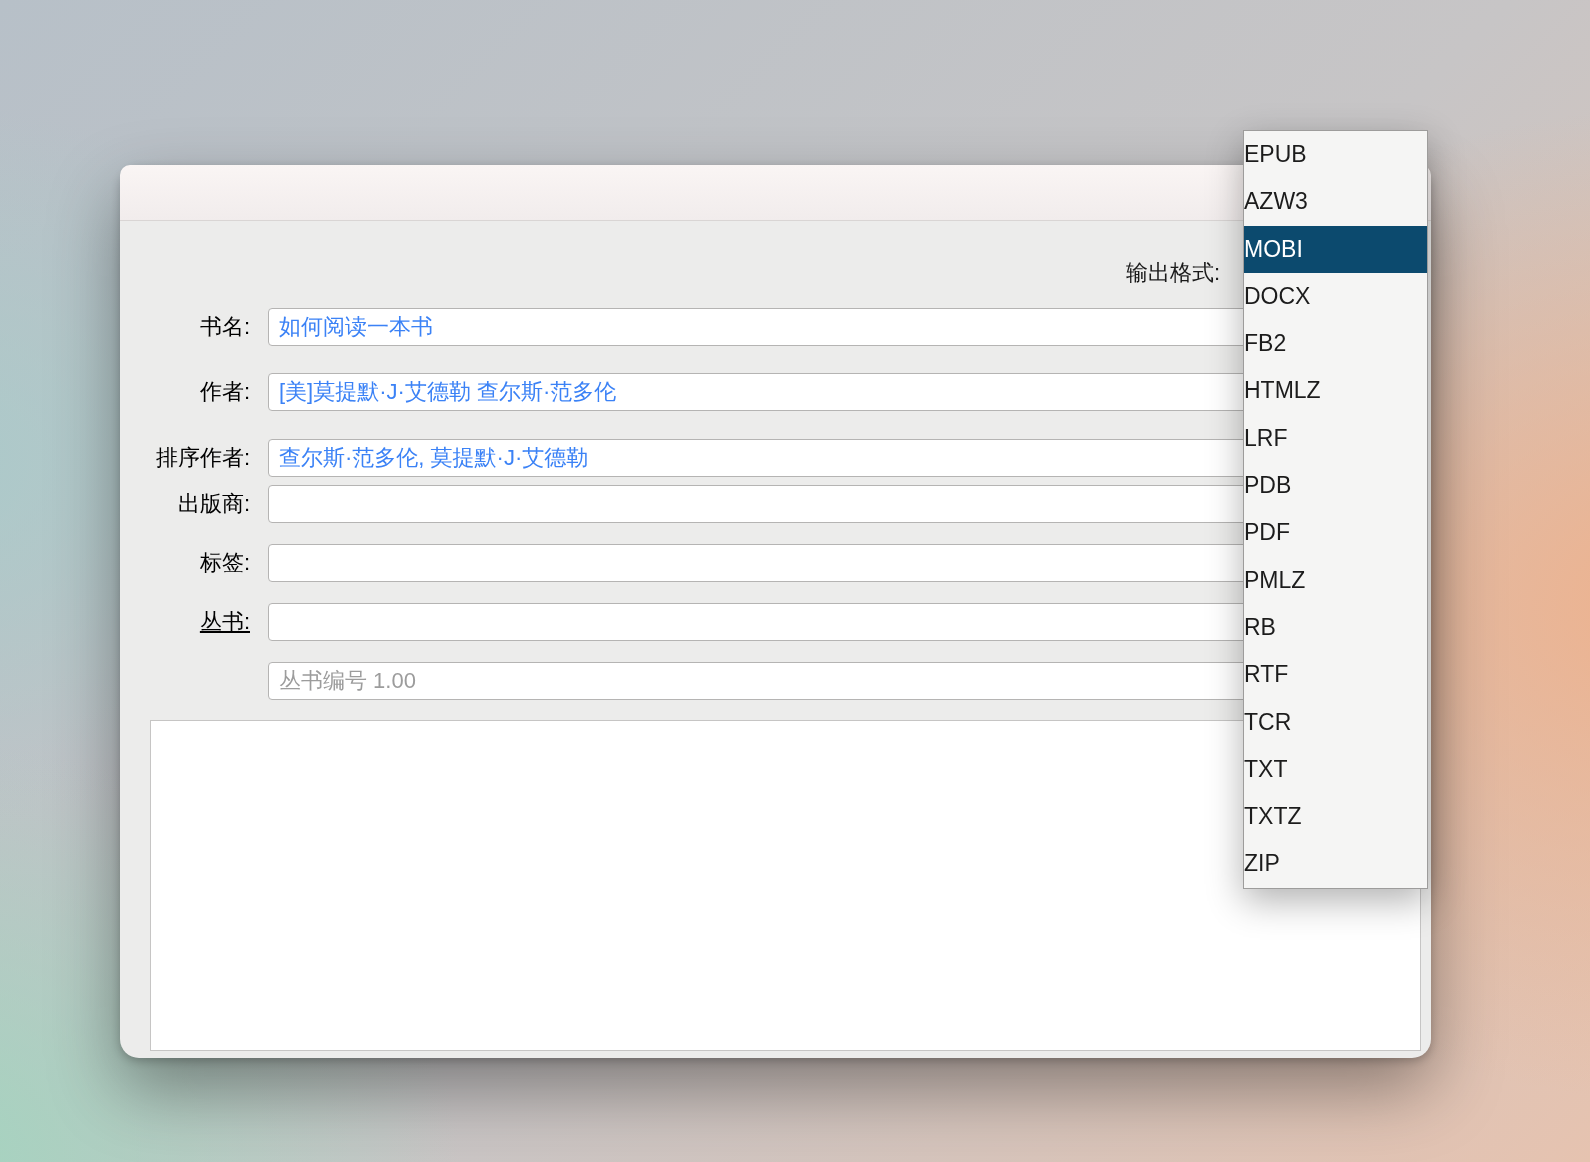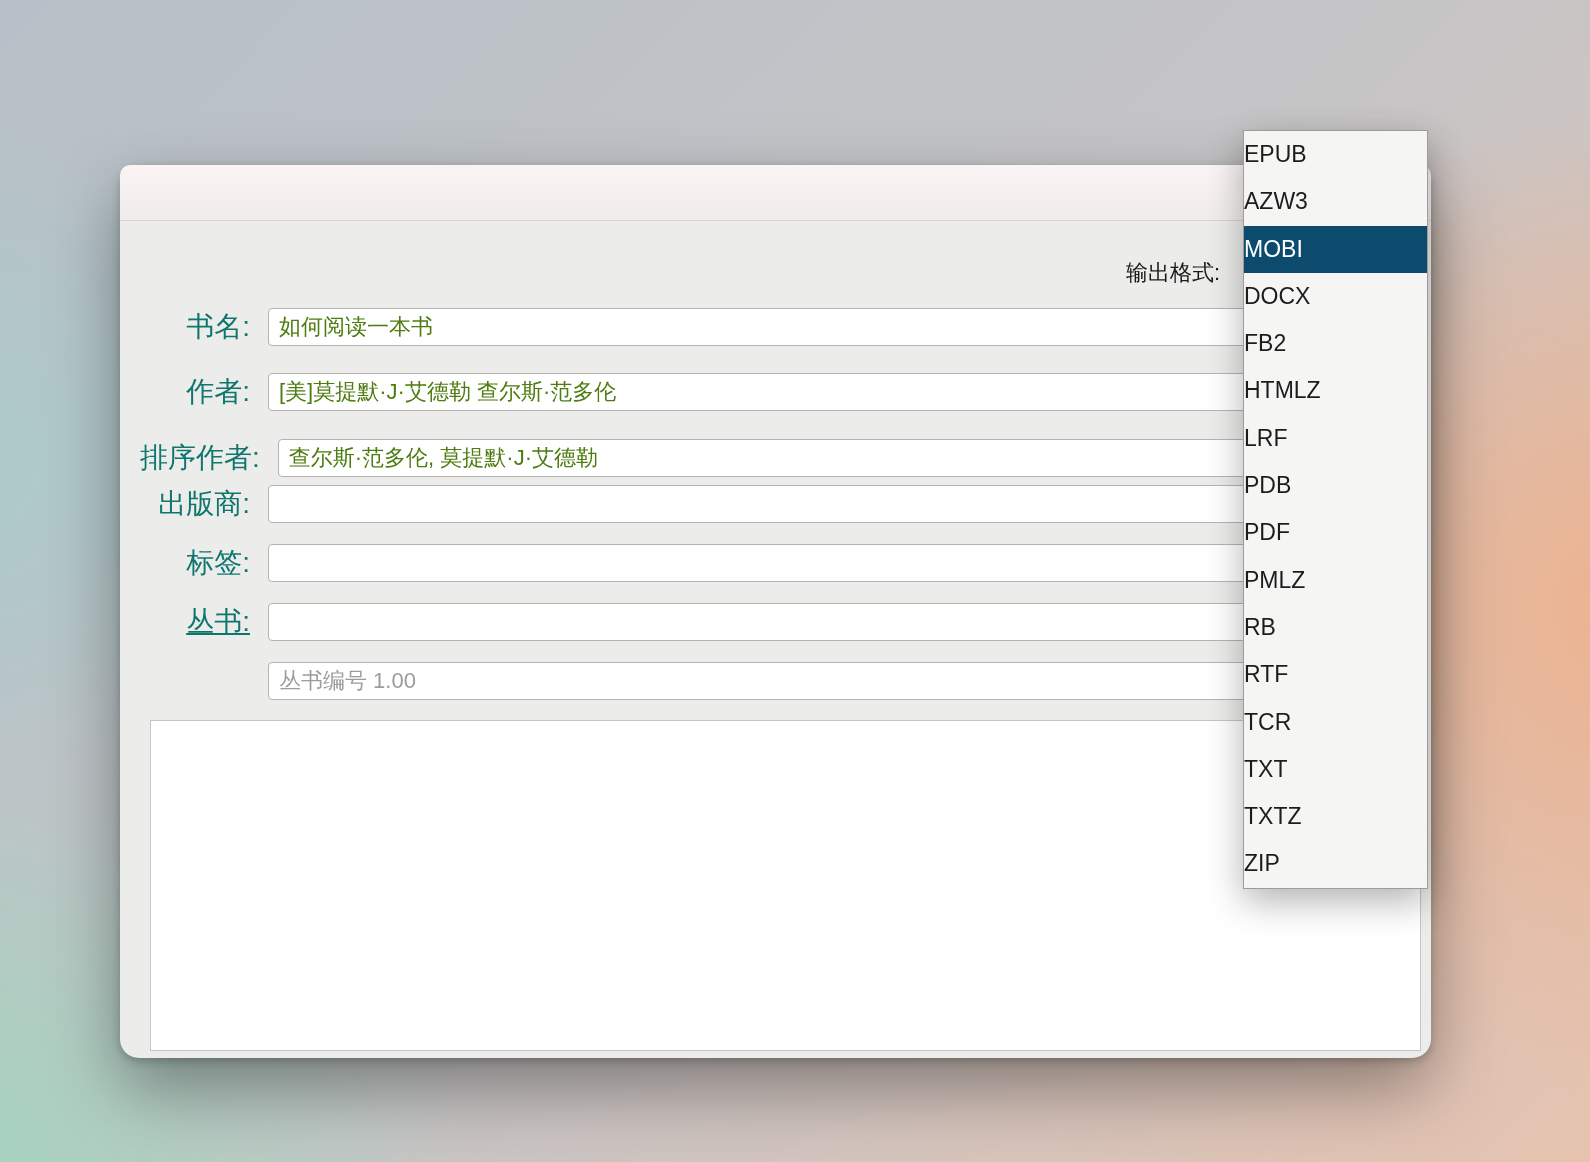--- a/index.html
+++ b/index.html
@@ -29,28 +29,28 @@
     position:absolute;top:93px;left:860px;width:240px;text-align:right;
     font-size:22px;color:#1a1a1a;
   }
 
   .field-row{
     position:absolute;left:20px;width:1268px;height:38px;
     display:flex;align-items:center;
   }
   .field-label{
     flex:0 0 110px;margin-right:18px;text-align:right;
-    font-size:28px;color:#0f766e;white-space:nowrap;
+    font-size:22px;color:#000000;white-space:nowrap;
   }
   .field-label.link{text-decoration:underline;}
   .field-input{
     flex:1;height:38px;box-sizing:border-box;
     border:1px solid #b5b4b3;border-radius:4px;background:#fff;
     font-family:"Liberation Sans","DejaVu Sans",sans-serif;
-    font-size:22px;color:#4d7c0f;padding:12px 10px;outline:none;
+    font-size:22px;color:#3b82f6;padding:12px 10px;outline:none;
   }
   .field-input::placeholder{color:#9c9c9c;}
   .series-index-row{
     position:absolute;left:148px;top:497px;width:1140px;height:38px;
   }
   .series-index-row .field-input{width:100%;height:38px;}
 
   .comments-box{
     position:absolute;left:30px;top:555px;width:1271px;height:331px;
     background:#fff;border:1px solid #c6c5c4;box-sizing:border-box;

